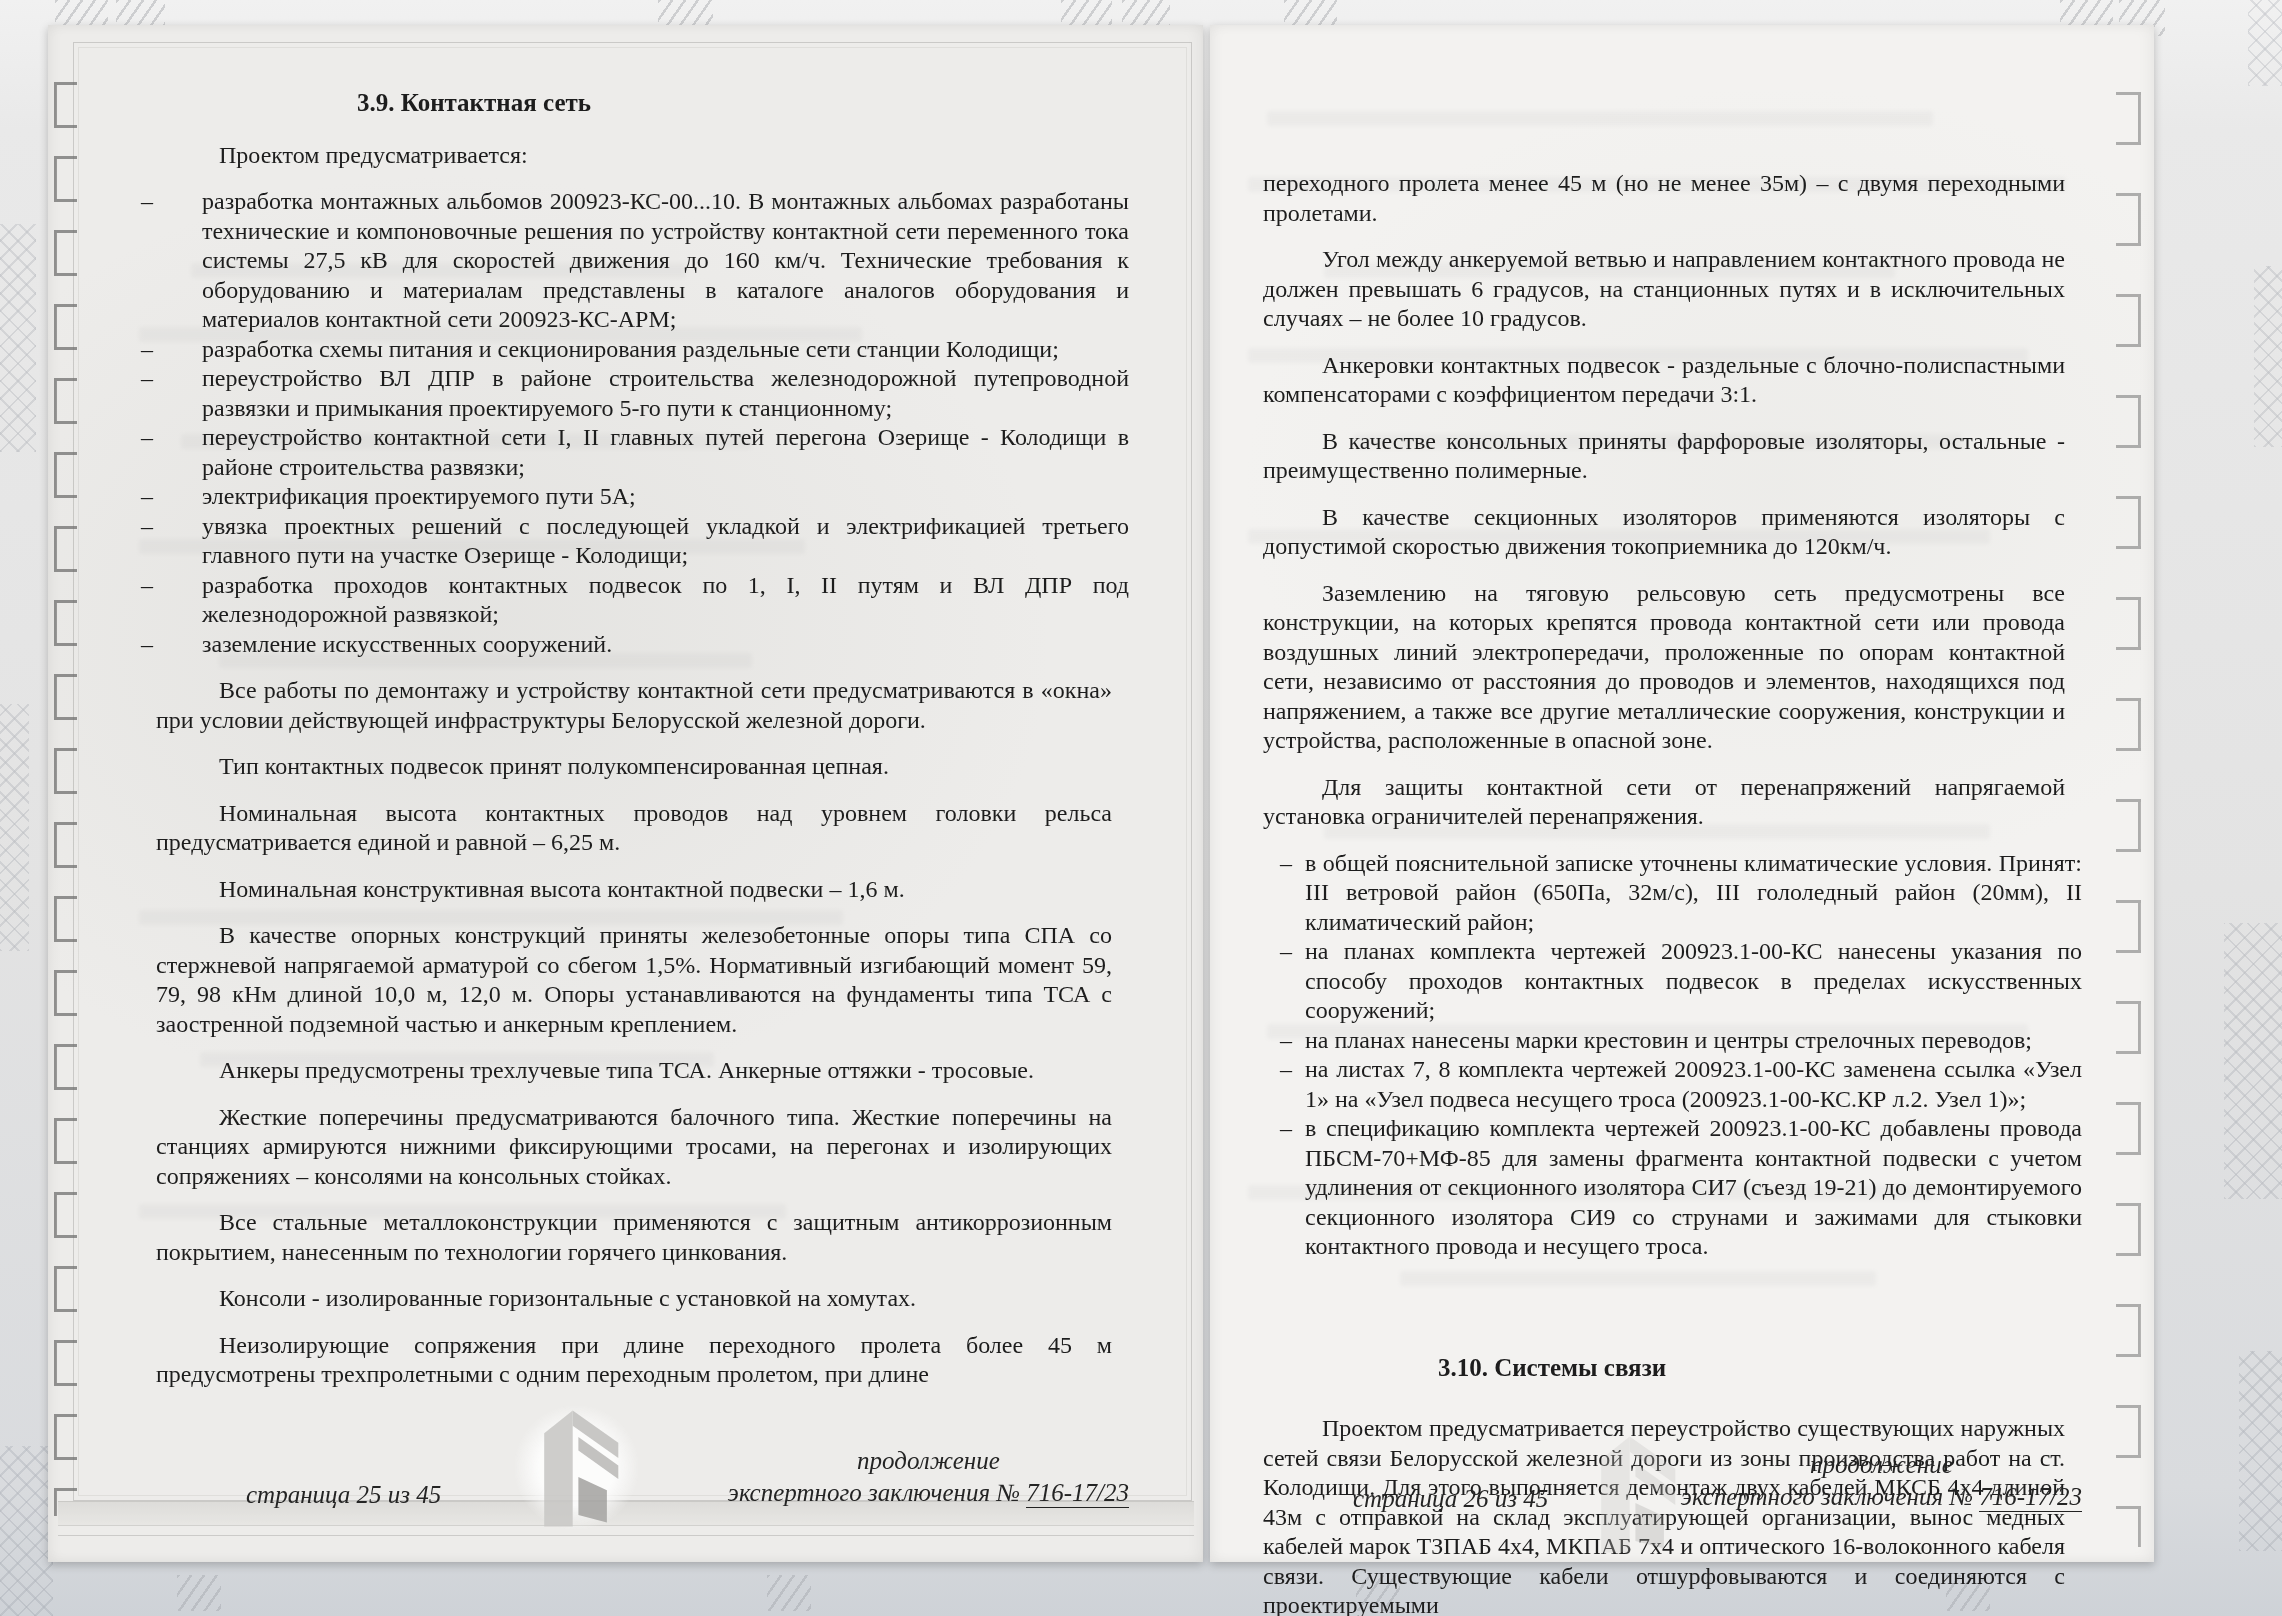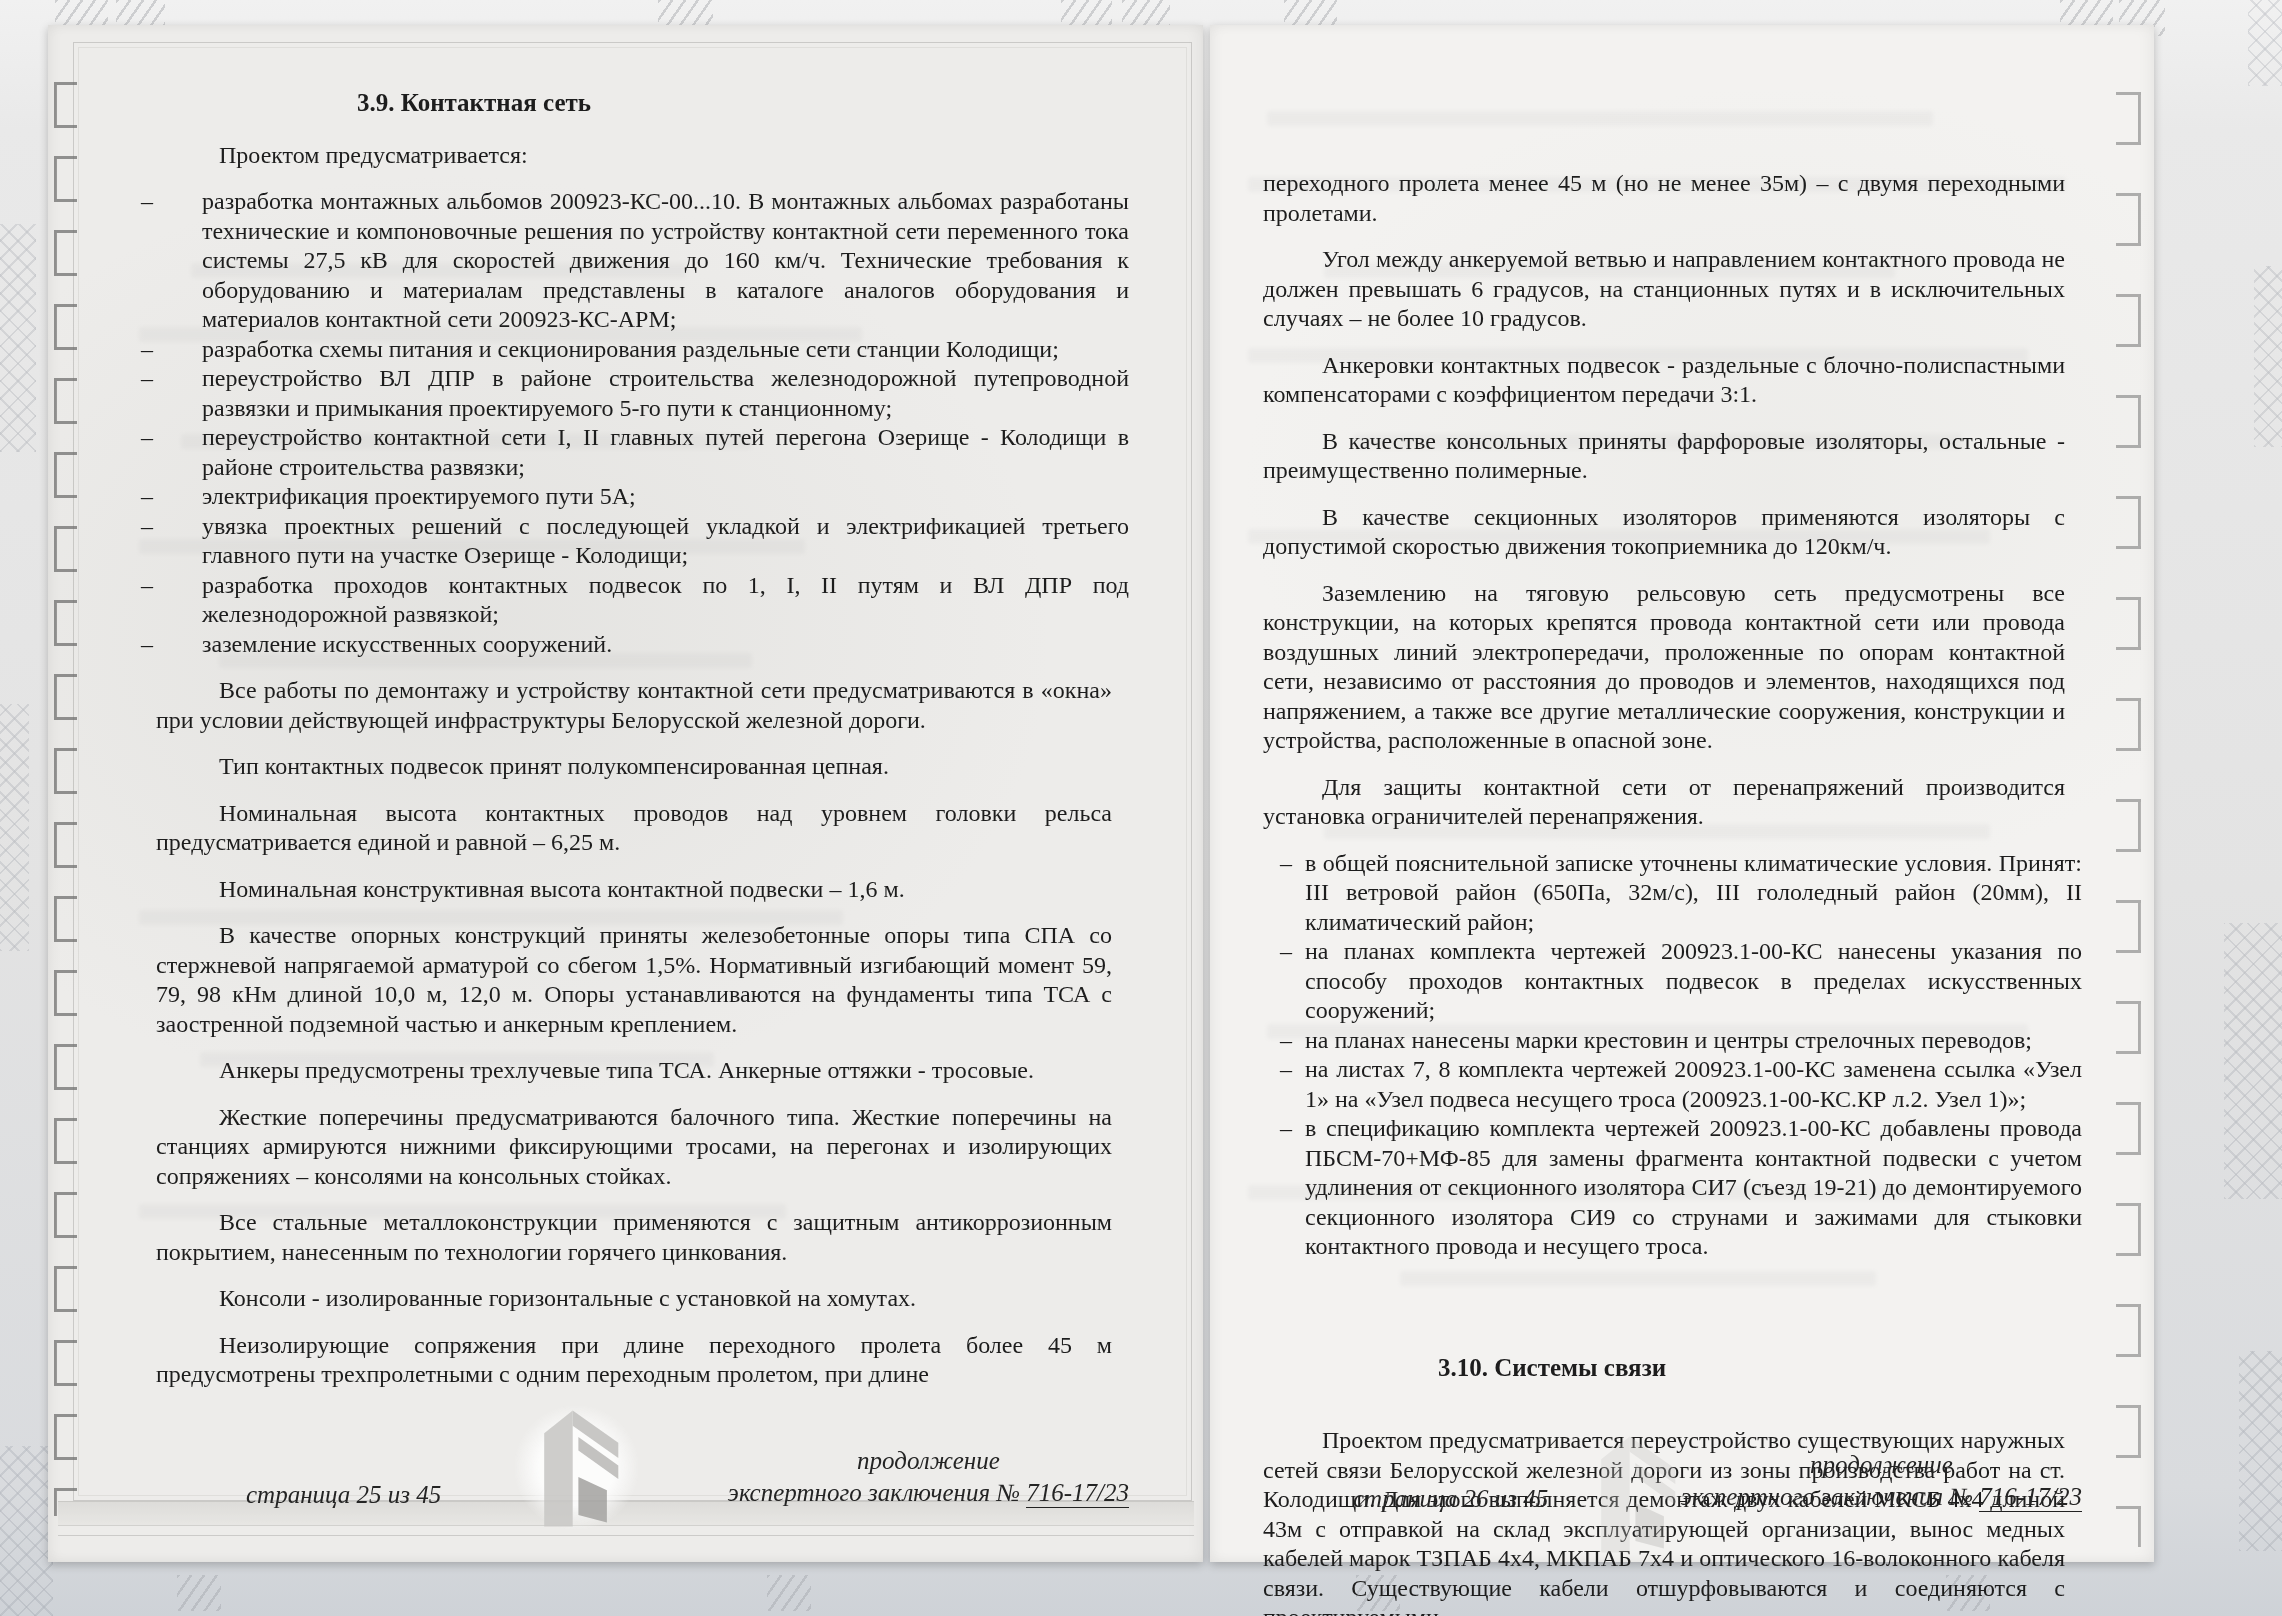--- a/index.html
+++ b/index.html
@@ -45,21 +45,21 @@
     background-size:100% 100%,100% 100%,2.9px 100%;
     background-position:0 0,0 0,right top;background-repeat:no-repeat;}
   
   .ghost{position:absolute;height:15px;background:#87878a;opacity:.065;filter:blur(1.9px);border-radius:2.9px;}
   
   .content{position:absolute;color:#1d1d1d;font-size:24px;line-height:29.5px;text-align:justify;}
   .page-left .content{left:91px;right:74px;top:63px;}
   .page-right .content{left:36px;right:72px;top:127px;}
   .sec-title{font-weight:bold;font-size:25px;text-align:center;position:relative;margin:0 0 23px 0;}
   .page-left .sec-title{left:-160px;}
-  .page-right .sec-title{left:-112px;margin-top:91px;margin-bottom:44px;}
+  .page-right .sec-title{left:-112px;margin-top:91px;margin-bottom:32px;}
   .results-heading{font-weight:bold;font-style:italic;font-size:25px;text-align:center;position:relative;left:-124px;margin:23px 0 25px 0;}
   .para{margin:17px;text-indent:63px;}
   .page-right .para{text-indent:59px;}
   .para.no-indent{text-indent:0;}
   .para.justify-last{text-align-last:justify;}
   .li{position:relative;padding-left:63px;text-align:justify;}
   .li .marker{position:absolute;left:1.9px;top:0;}
   .page-right .li{padding-left:59px;}
   .page-right .li .marker{left:34px;}
   
@@ -197,21 +197,21 @@
   <div class="ghost" style="left:190px;top:1246px;width:476px;"></div>
 
   <div class="content">
     <p class="para no-indent">переходного пролета менее 45 м (но не менее 35м) – с двумя переходными пролетами.</p>
     <div>
         <p class="para">Угол между анкеруемой ветвью и направлением контактного провода не должен превышать 6 градусов, на станционных путях и в исключительных случаях – не более 10 градусов.</p>
         <p class="para">Анкеровки контактных подвесок - раздельные с блочно-полиспастными компенсаторами с коэффициентом передачи 3:1.</p>
         <p class="para">В качестве консольных приняты фарфоровые изоляторы, остальные - преимущественно полимерные.</p>
         <p class="para">В качестве секционных изоляторов применяются изоляторы с допустимой скоростью движения токоприемника до 120км/ч.</p>
         <p class="para">Заземлению на тяговую рельсовую сеть предусмотрены все конструкции, на которых крепятся провода контактной сети или провода воздушных линий электропередачи, проложенные по опорам контактной сети, независимо от расстояния до проводов и элементов, находящихся под напряжением, а также все другие металлические сооружения, конструкции и устройства, расположенные в опасной зоне.</p>
-        <p class="para">Для защиты контактной сети от перенапряжений производится установка ограничителей перенапряжения.</p>
+        <p class="para">Для защиты контактной сети от перенапряжений напрягаемой установка ограничителей перенапряжения.</p>
       </div>
     <div>
         <div class="li">
         <span class="marker">–</span>
         <span>в общей пояснительной записке уточнены климатические условия. Принят: III ветровой район (650Па, 32м/с), III гололедный район (20мм), II климатический район;</span>
       </div>
         <div class="li">
         <span class="marker">–</span>
         <span>на планах комплекта чертежей 200923.1-00-КС нанесены указания по способу проходов контактных подвесок в пределах искусственных сооружений;</span>
       </div>

